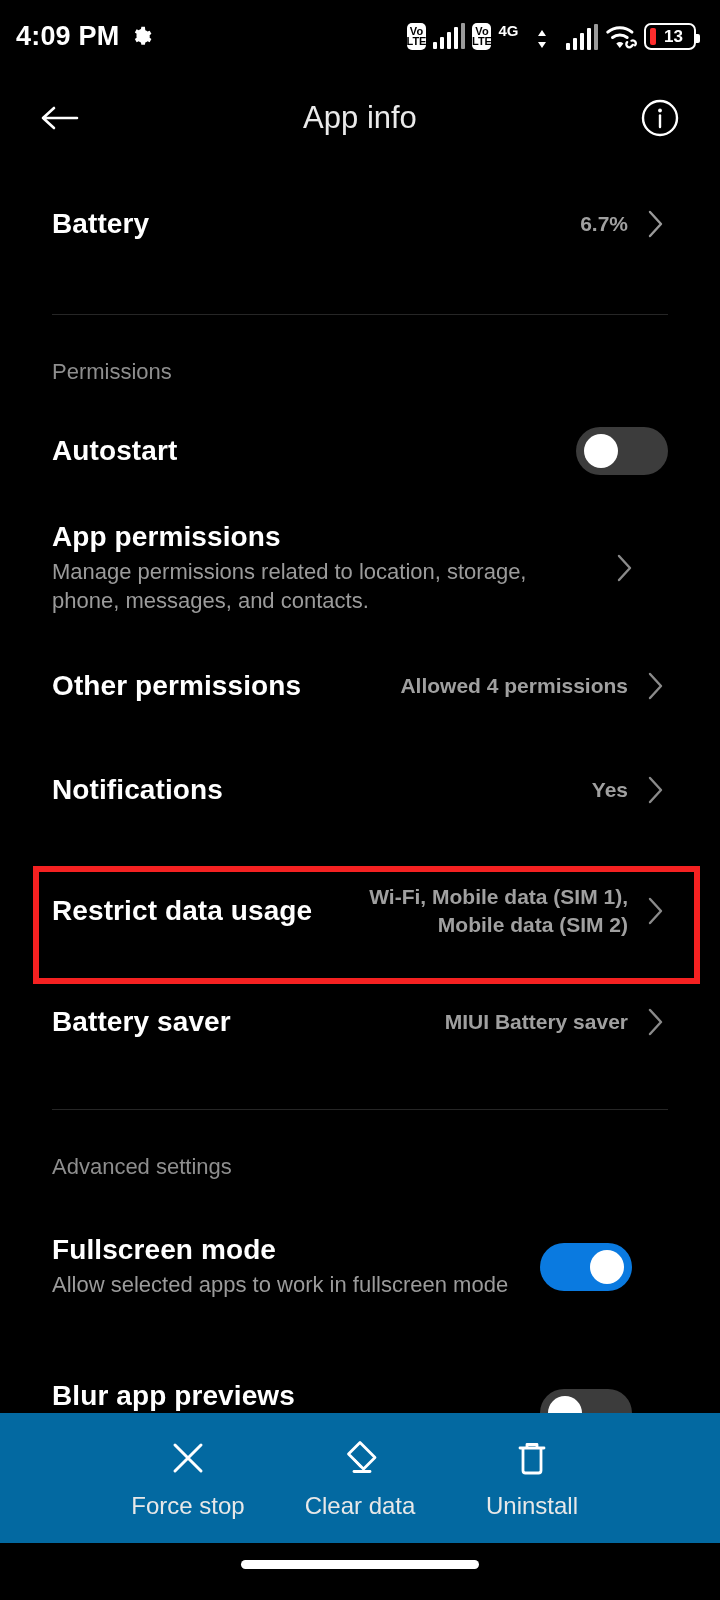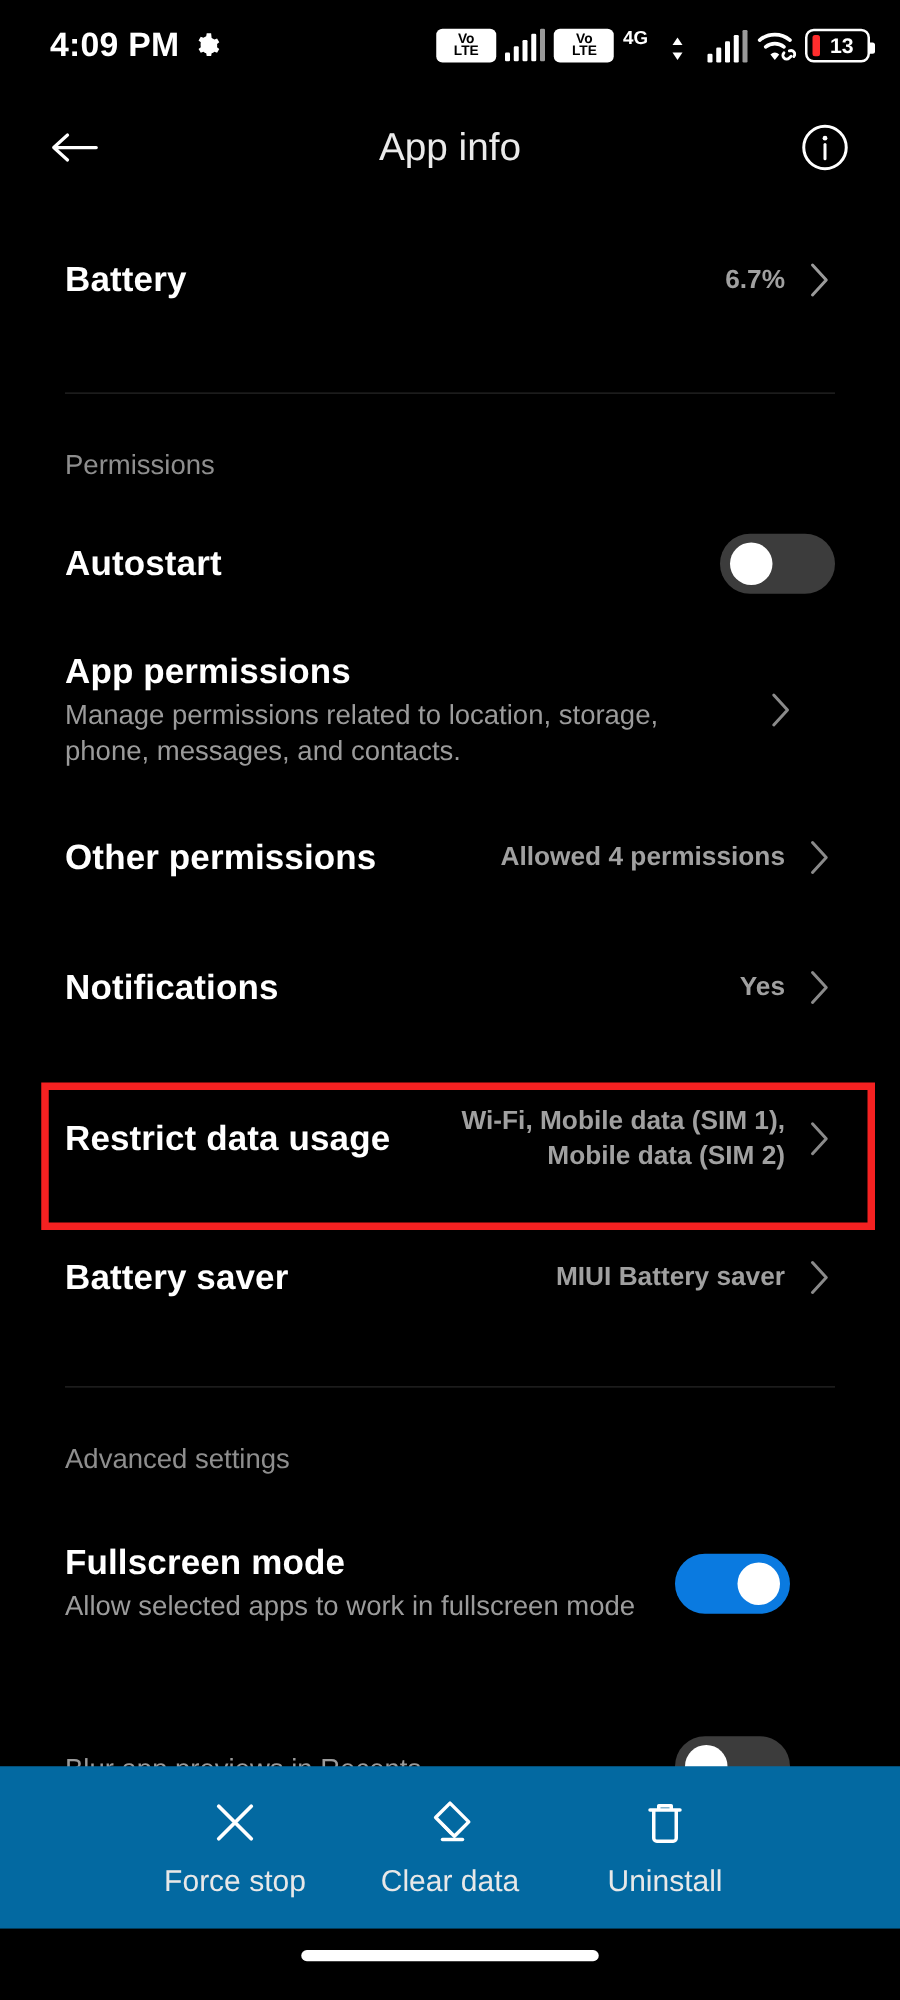--- a/index.html
+++ b/index.html
@@ -9,30 +9,30 @@
     font-family:"Liberation Sans", sans-serif;
     color:#fff;
     overflow:hidden;
     position:relative;
   }
 
   
   .statusbar{
     height:72px; width:100%;
     display:flex; align-items:center;
-    padding:0 24px 0 40px;
+    padding:0 24px 0 16px;
     position:relative;
   }
   .sb-left{ display:flex; align-items:center; gap:11px; }
   .sb-time{ font-size:27px; font-weight:600; letter-spacing:.2px; color:#fff; }
   .gear-ic{ width:23px; height:23px; display:block; }
   .sb-right{ margin-left:auto; display:flex; align-items:center; gap:7px; }
 
   .volte-badge{
-    width:48px;height:27px;border-radius:5px;background:#fff;color:#000;
+    width:19px;height:27px;border-radius:5px;background:#fff;color:#000;
     display:flex;flex-direction:column;align-items:center;justify-content:center;
     line-height:.95;
   }
   .volte-badge b{ font-size:11px; font-weight:700; }
   .volte-badge i{ font-size:11px; font-weight:700; font-style:normal; }
 
   .bars{ display:flex; align-items:flex-end; gap:2.5px; height:26px; }
   .bars span{ width:4.5px; background:#fff; border-radius:1px; }
   .bars span:nth-child(1){height:7px;}
   .bars span:nth-child(2){height:12px;}
@@ -334,20 +334,21 @@
     </div>
     <div class="toggle on">
       <div class="knob"></div>
     </div>
   </div>
 
   <div style="height:28px"></div>
 
   <div class="row" style="min-height:118px;">
     <div class="row-texts" style="max-width:470px;">
+      <div class="row-title">Blur app previews</div>
       <div class="row-sub">Blur app previews in Recents</div>
     </div>
     <div class="toggle">
       <div class="knob"></div>
     </div>
   </div>
 
 </div>
 
 <div class="highlight-box"></div>

